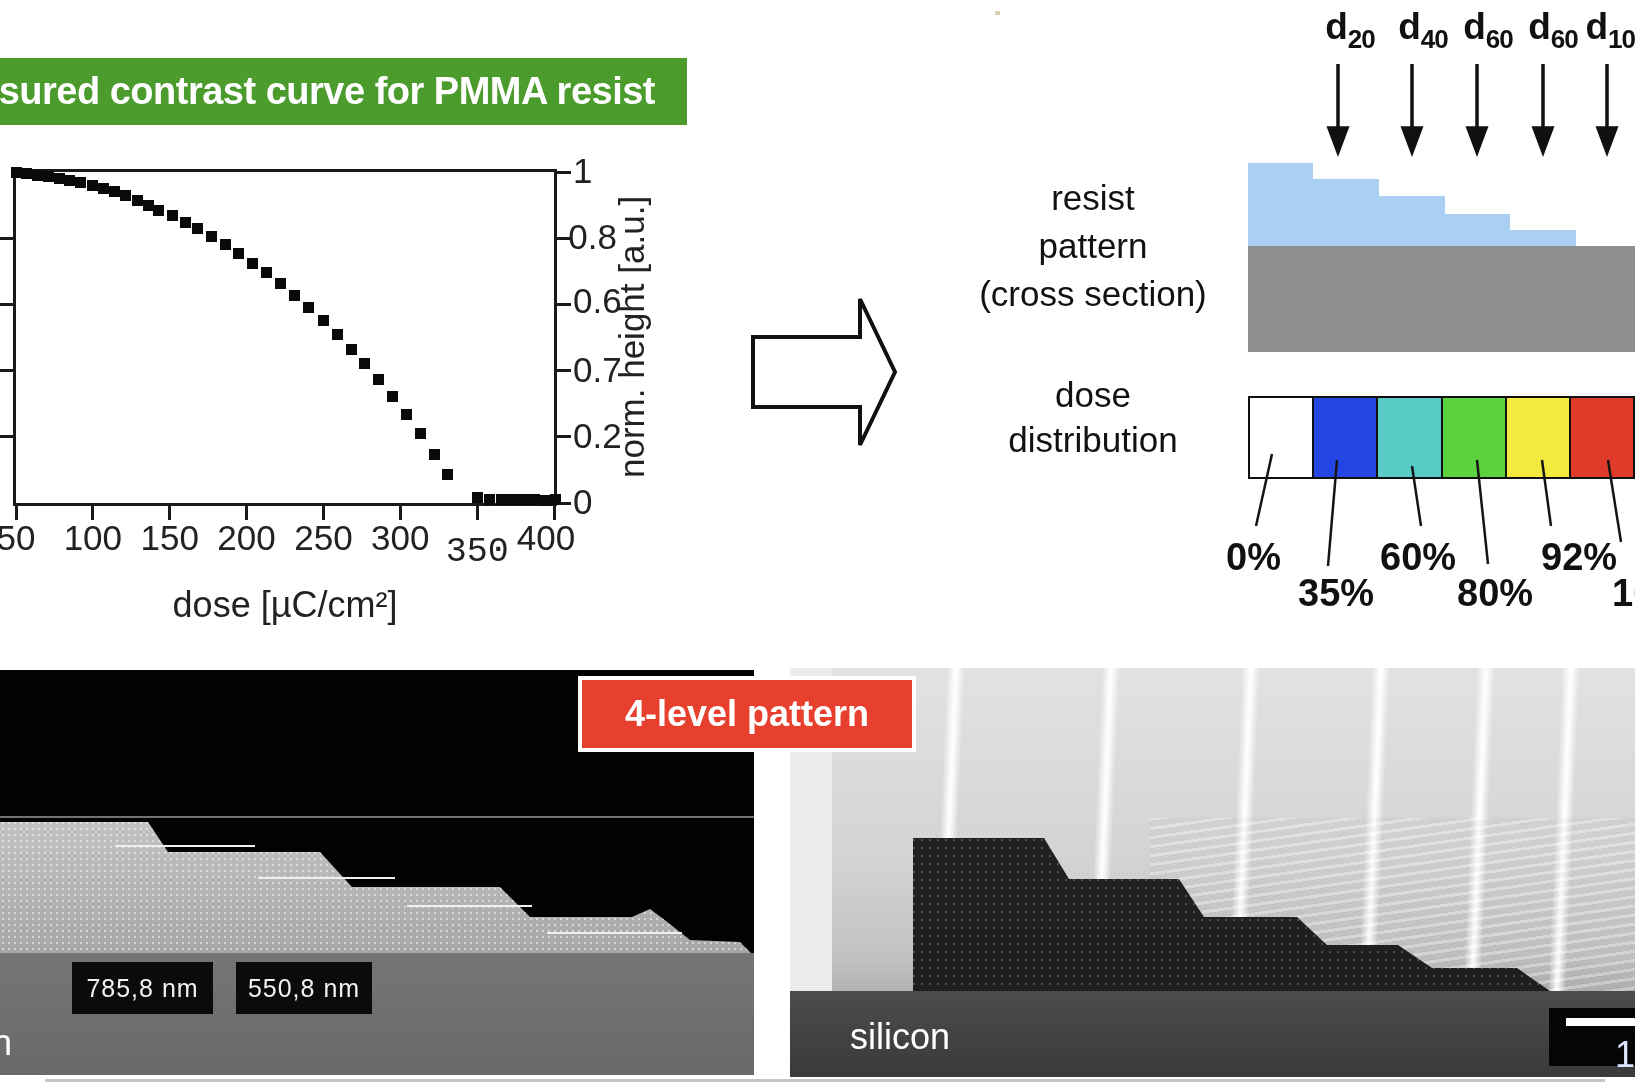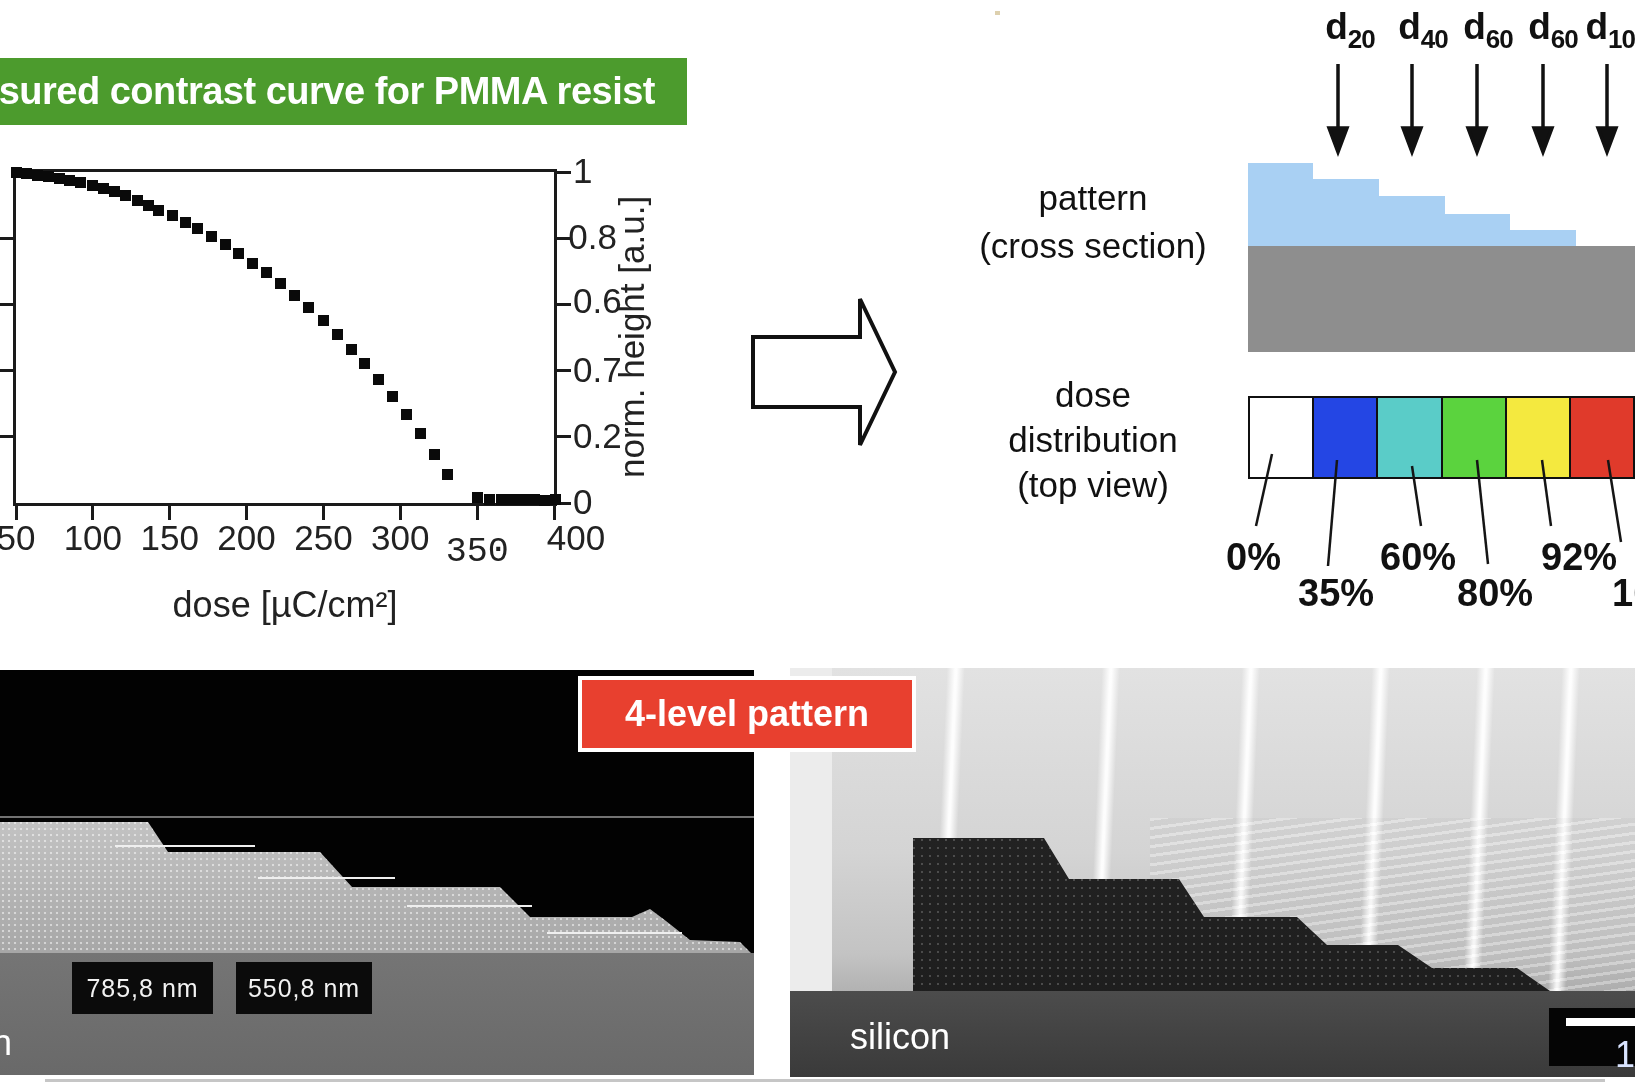--- a/index.html
+++ b/index.html
@@ -126,21 +126,21 @@
     <div class="xlab" style="left: 113.714px; top: 346px;">150</div>
     <div class="xtick" style="left: 229.071px; top: 334px;"></div>
     <div class="xlab" style="left: 190.571px; top: 346px;">200</div>
     <div class="xtick" style="left: 305.929px; top: 334px;"></div>
     <div class="xlab" style="left: 267.429px; top: 346px;">250</div>
     <div class="xtick" style="left: 382.786px; top: 334px;"></div>
     <div class="xlab" style="left: 344.286px; top: 346px;">300</div>
     <div class="xtick" style="left: 459.643px; top: 334px;"></div>
     <div class="xlab" style="left: 421.143px; top: 360px; font-family: Liberation Mono, monospace;">350</div>
     <div class="xtick" style="left: 536.5px; top: 334px;"></div>
-    <div class="xlab" style="left: 520px; top: 346px;">400</div>
+    <div class="xlab" style="left: 490px; top: 346px;">400</div>
     <div class="ytick" style="left: 541px; top: 329.5px;"></div>
     <div class="ylab" style="left: 557px; top: 310px;">0</div>
     <div class="ytick" style="left: 541px; top: 263.3px;"></div>
     <div class="ystub" style="left: -19px; top: 263.3px;"></div>
     <div class="ylab" style="left: 557px; top: 243.8px;">0.2</div>
     <div class="ytick" style="left: 541px; top: 197.1px;"></div>
     <div class="ystub" style="left: -19px; top: 197.1px;"></div>
     <div class="ylab" style="left: 557px; top: 177.6px;">0.7</div>
     <div class="ytick" style="left: 541px; top: 130.9px;"></div>
     <div class="ystub" style="left: -19px; top: 130.9px;"></div>
@@ -226,37 +226,37 @@
     <line x1="157" y1="4" x2="157" y2="70"></line>
       <polygon points="148,68 166,68 157,92"></polygon>
     <line x1="223" y1="4" x2="223" y2="70"></line>
       <polygon points="214,68 232,68 223,92"></polygon>
     <line x1="287" y1="4" x2="287" y2="70"></line>
       <polygon points="278,68 296,68 287,92"></polygon>
   </g>
 </svg>
 
 <div class="abs" id="resist-label">
+  <div>resist</div>
   <div>pattern</div>
   <div>(cross section)</div>
 </div>
 
 <div class="abs" id="resist-steps">
   <div class="step" style="width: 65px; height: 83px; background: rgb(169, 208, 243);"></div>
   <div class="step" style="width: 66px; height: 67px; background: rgb(169, 208, 243);"></div>
   <div class="step" style="width: 66px; height: 50px; background: rgb(169, 208, 243);"></div>
   <div class="step" style="width: 65px; height: 32px; background: rgb(169, 208, 243);"></div>
   <div class="step" style="width: 66px; height: 16px; background: rgb(169, 208, 243);"></div>
 </div>
 <div class="abs" id="diagram-substrate" style="background: rgb(142, 142, 142);"></div>
 
 <div class="abs" id="dose-dist-label">
   <div>dose</div>
   <div>distribution</div>
-  <div>(top view)</div>
 </div>
 
 <div class="abs" id="dose-blocks">
   <div class="block" style="background: rgb(255, 255, 255);"></div>
   <div class="block" style="background: rgb(36, 70, 228);"></div>
   <div class="block" style="background: rgb(90, 204, 200);"></div>
   <div class="block" style="background: rgb(91, 211, 62);"></div>
   <div class="block" style="background: rgb(244, 233, 63);"></div>
   <div class="block" style="background: rgb(224, 58, 43);"></div>
 </div>

